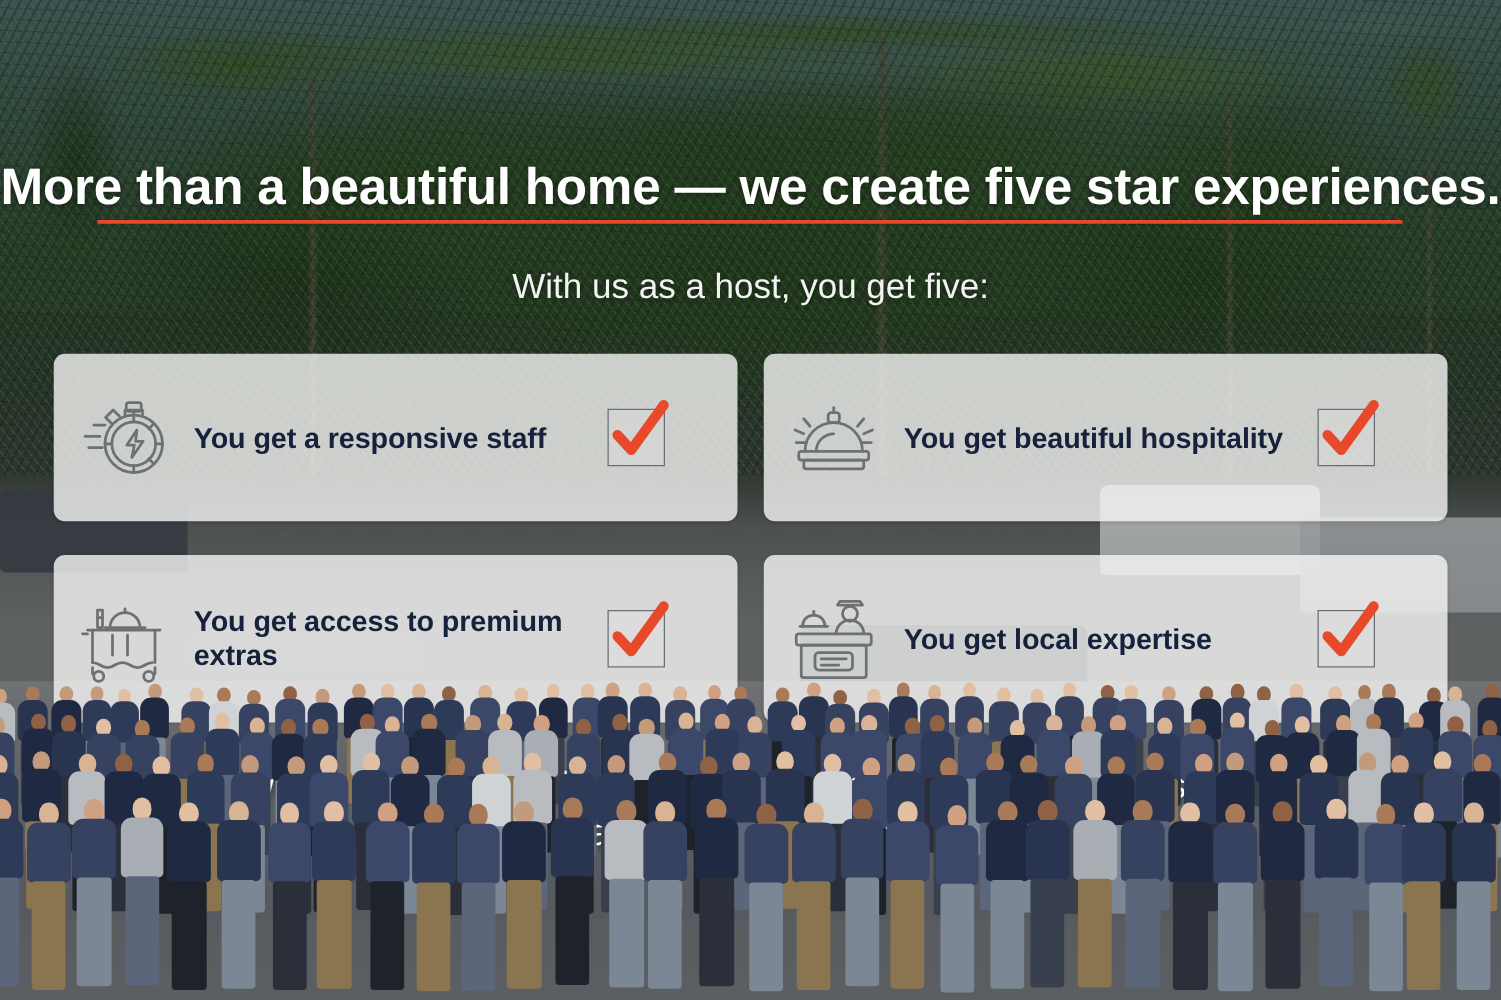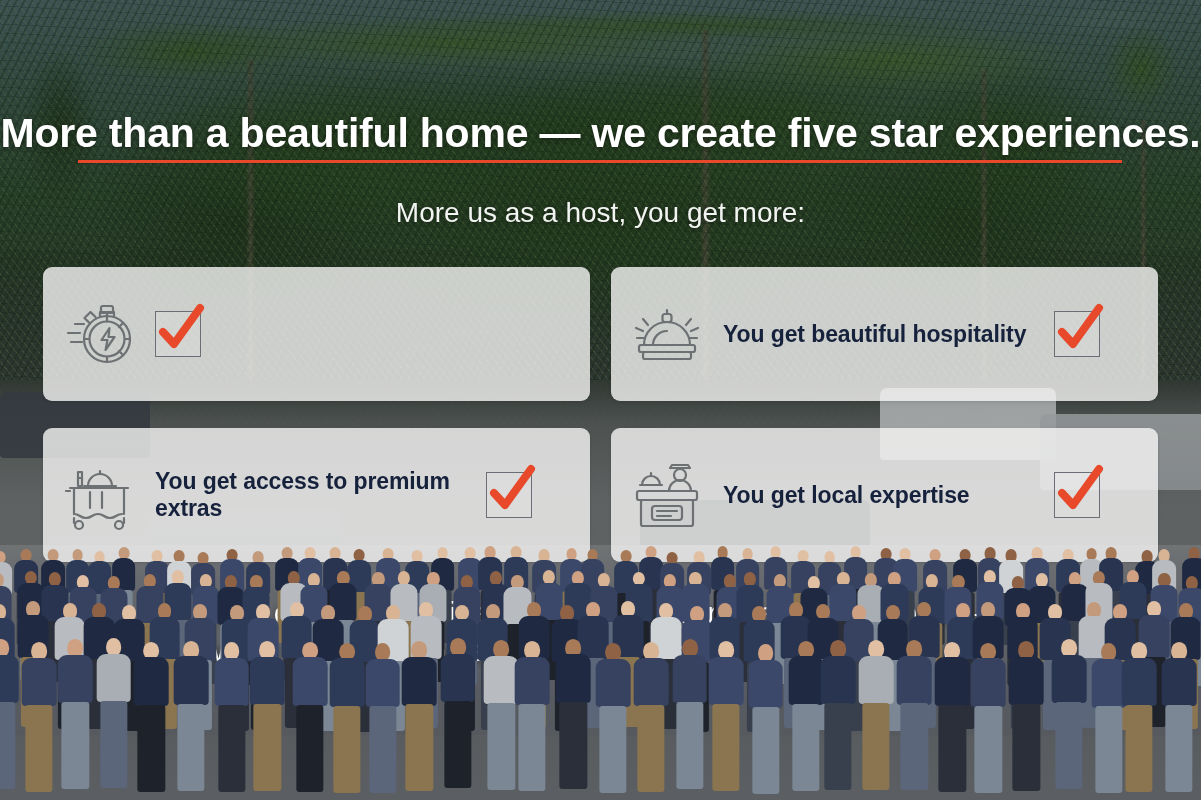--- a/index.html
+++ b/index.html
@@ -74,21 +74,21 @@
     width:26px;border-radius:3px;
   }
 
   
   .veil{
     position:absolute;inset:0;
     background:linear-gradient(180deg, rgba(20,28,24,.42) 0%, rgba(20,28,24,.30) 30%, rgba(24,30,34,.22) 52%, rgba(18,24,34,.34) 74%, rgba(16,22,32,.46) 100%);
   }
 
   
-  .content{position:absolute;inset:0;}
+  .content{position:absolute;inset:0;margin-top:16px;}
 
   .headline{
     position:absolute;left:0;right:0;top:110px;
     text-align:center;
     font-size:41px;font-weight:bold;color:#ffffff;
     letter-spacing:-.2px;
     text-shadow:0 1px 5px rgba(0,0,0,.45);
     white-space:nowrap;
   }
   .rule{
@@ -954,37 +954,38 @@
       </div>
     <div class="bg-ground"></div>
   </div>
 
   <div class="veil"></div>
 
   <div class="content">
 
     <div class="headline">More than a beautiful home — we create five star experiences.</div>
     <div class="rule"></div>
-    <div class="subhead">More us as a host, you get more:</div>
+    <div class="subhead">With us as a host, you get five:</div>
 
     <div class="cards">
 
       <div class="card">
         <div class="card-icon">
           <svg width="74" height="74" viewBox="0 0 74 74" fill="none" stroke="#6e7174" stroke-width="2.2" stroke-linecap="round" stroke-linejoin="round">
             <circle cx="45" cy="42" r="23"></circle>
             <circle cx="45" cy="42" r="17.5"></circle>
             <path d="M45 19v-4M38 15h14M38 15v4M52 15v4"></path>
             <rect x="39" y="9" width="12" height="7" rx="2"></rect>
             <path d="M27.5 26l-5-5 6-6 5 5"></path>
             <path d="M45 19.5v5M45 59.5v5M68 42h-5M27 42h-5M60.5 26.5l-3.5 3.5M60.5 57.5l-3.5-3.5"></path>
             <path d="M47.5 31l-8 12h6l-2 10 9-13h-6z"></path>
             <path d="M22 27h-9M18 36H6M20 45H9"></path>
           </svg>
         </div>
+        <div class="card-label">You get a responsive staff</div>
         <div class="checkbox">
           <svg width="58" height="58" viewBox="0 0 58 58" fill="none" stroke="#e8492a" stroke-width="8" stroke-linecap="round" stroke-linejoin="round">
             <path d="M13 32 L24 44 L50 8"></path>
           </svg>
         </div>
       </div>
 
       <div class="card">
         <div class="card-icon">
           <svg width="74" height="74" viewBox="0 0 74 74" fill="none" stroke="#6e7174" stroke-width="2.2" stroke-linecap="round" stroke-linejoin="round">

